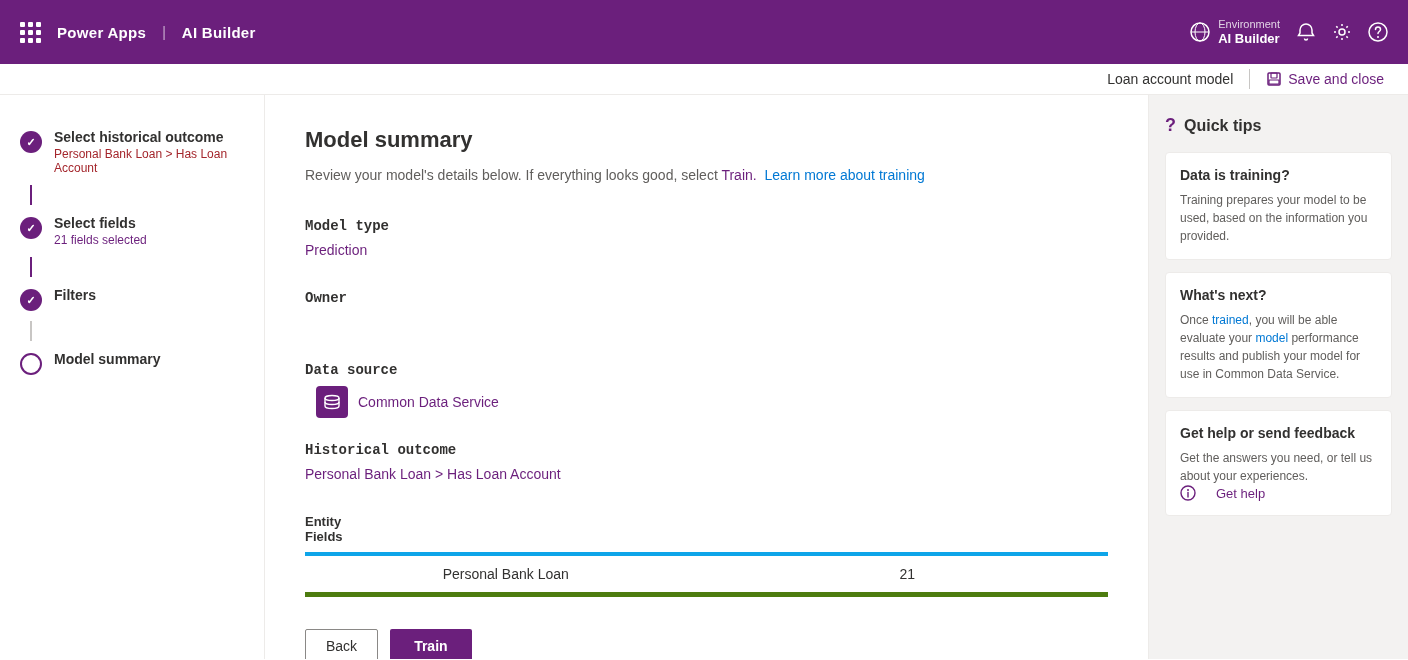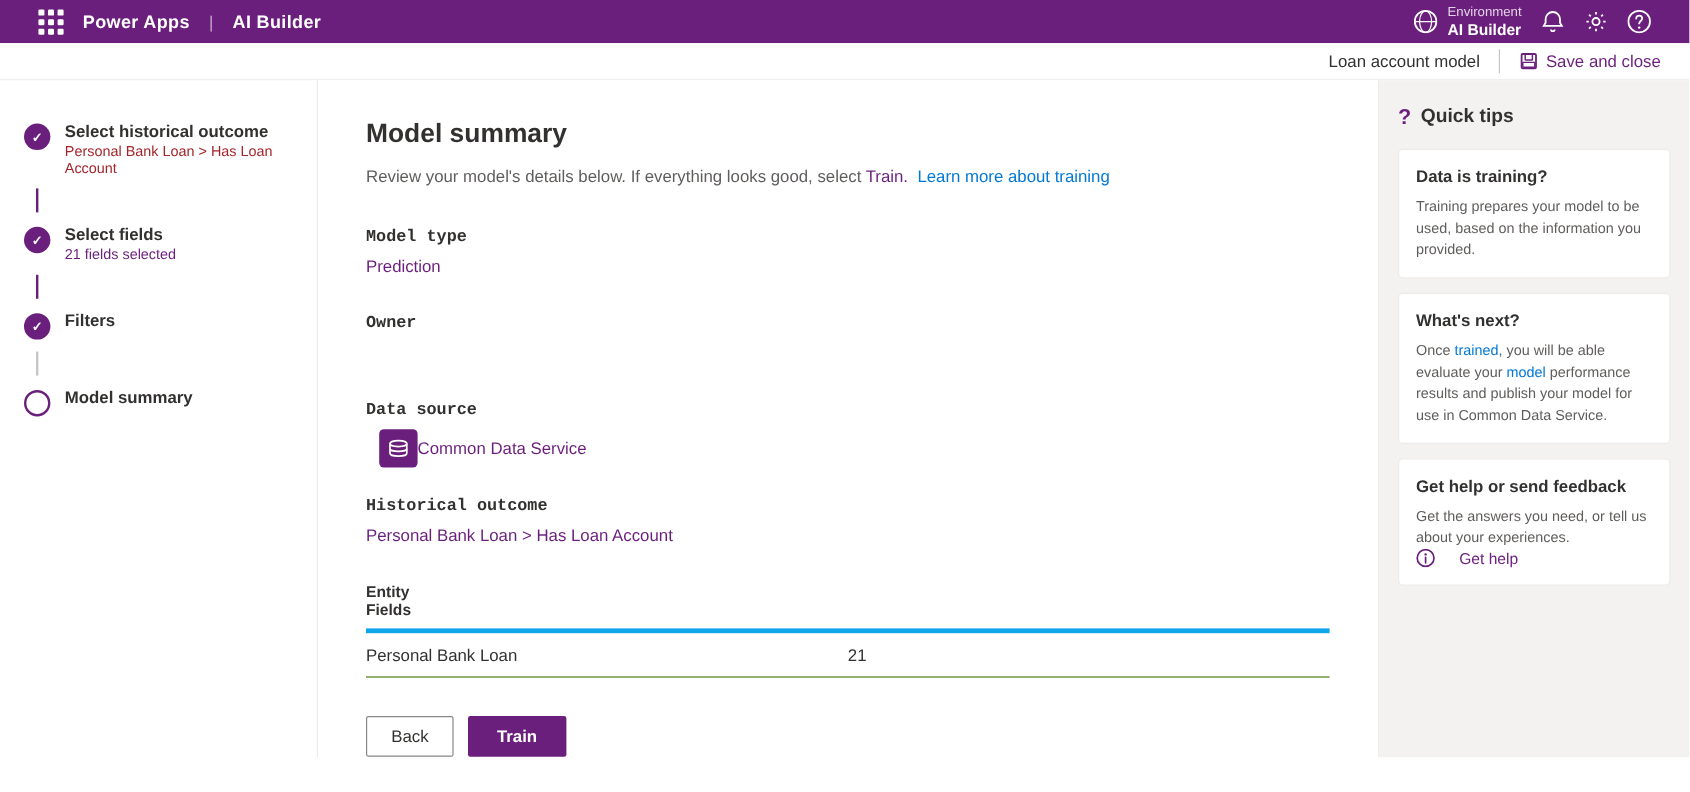--- a/index.html
+++ b/index.html
@@ -1,24 +1,24 @@
 <!DOCTYPE html>
 <html><head>
   <meta charset="utf-8">
   <style>
     * { box-sizing: border-box; margin: 0; padding: 0; }
     body { font-family: 'Segoe UI', sans-serif; font-size: 14px; color: #323130; background: #fff; height: 660px; overflow: hidden; }
 
     
     .topnav {
       background: #6b1f7c;
-      height: 36px;
+      height: 64px;
       display: flex;
       align-items: center;
-      padding: 0 32px;
+      padding: 0 20px;
       color: #fff;
       justify-content: space-between;
     }
     .topnav-left { display: flex; align-items: center; gap: 12px; }
     .topnav-title { font-size: 15px; font-weight: 600; letter-spacing: 0.3px; }
     .topnav-separator { color: #fff; opacity: 0.6; margin: 0 4px; }
     .topnav-right { display: flex; align-items: center; gap: 16px; }
     .env-block { display: flex; align-items: center; gap: 8px; cursor: pointer; }
     .env-label { font-size: 11px; opacity: 0.8; line-height: 1.2; }
     .env-name { font-size: 13px; font-weight: 600; }
@@ -86,37 +86,37 @@
       background: #fff;
     }
     .page-title { font-size: 22px; font-weight: 700; color: #323130; margin-bottom: 12px; }
     .page-description { font-size: 14px; color: #605e5c; margin-bottom: 32px; line-height: 1.5; }
     .highlight-link { color: #6b1f7c; cursor: pointer; }
     .learn-link { color: #0078d4; cursor: pointer; }
 
     .section-label { font-size: 14px; font-weight: 600; color: #323130; margin-bottom: 8px; font-family: Liberation Mono, monospace; }
     .section-value { font-size: 14px; color: #6b1f7c; margin-bottom: 32px; cursor: pointer; }
 
-    .data-source-row { display: flex; align-items: center; margin-bottom: 24px; padding-left: 11px; }
+    .data-source-row { display: flex; align-items: center; gap: 10px; margin-bottom: 24px; padding-left: 11px; }
     .ds-icon {
       width: 32px; height: 32px; background: #6b1f7c; border-radius: 4px;
       display: flex; align-items: center; justify-content: center; color: #fff; font-size: 16px;
     }
 
     .hist-outcome { font-size: 14px; color: #6b1f7c; cursor: pointer; margin-bottom: 24px; }
 
     .table-section { margin-bottom: 32px; }
     .table-header {
       display: grid; grid-template-columns: 1fr;
       padding: 8px 0; border-bottom: 4px solid #0ea5e9;
     }
     .table-header-cell { font-size: 13px; font-weight: 600; color: #323130; }
     .table-row {
       display: grid; grid-template-columns: 1fr 1fr;
-      padding: 10px 0; border-bottom: 1px solid #4d7c0f;
+      padding: 10px 0; border-bottom: 5px solid #4d7c0f; text-align: center;
     }
     .table-cell { font-size: 14px; color: #323130; }
 
     .actions { display: flex; gap: 12px; margin-top: 12px; }
     .btn-back {
       padding: 8px 20px; border: 1px solid #8a8886; background: #fff;
       font-size: 14px; cursor: pointer; color: #323130; border-radius: 2px;
     }
     .btn-train {
       padding: 8px 24px; border: none; background: #6b1f7c;

